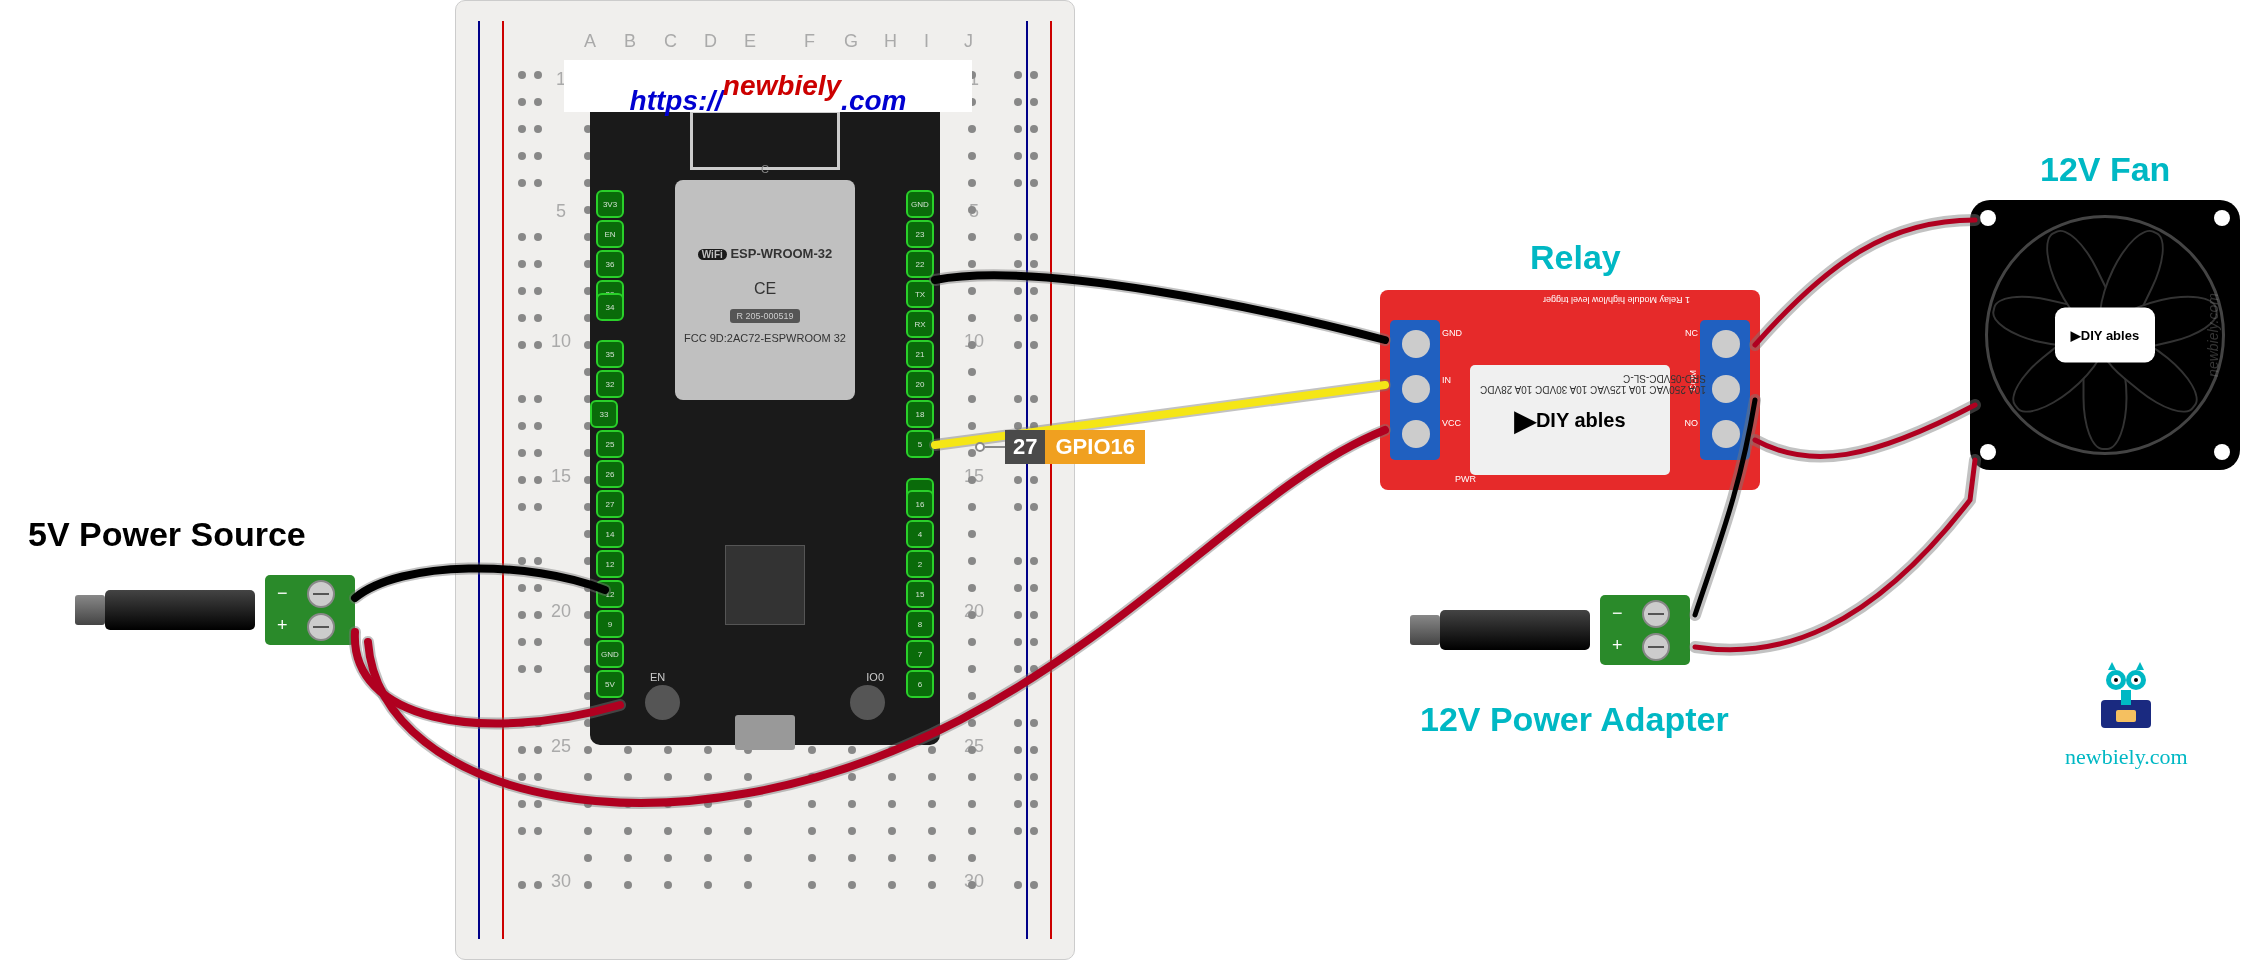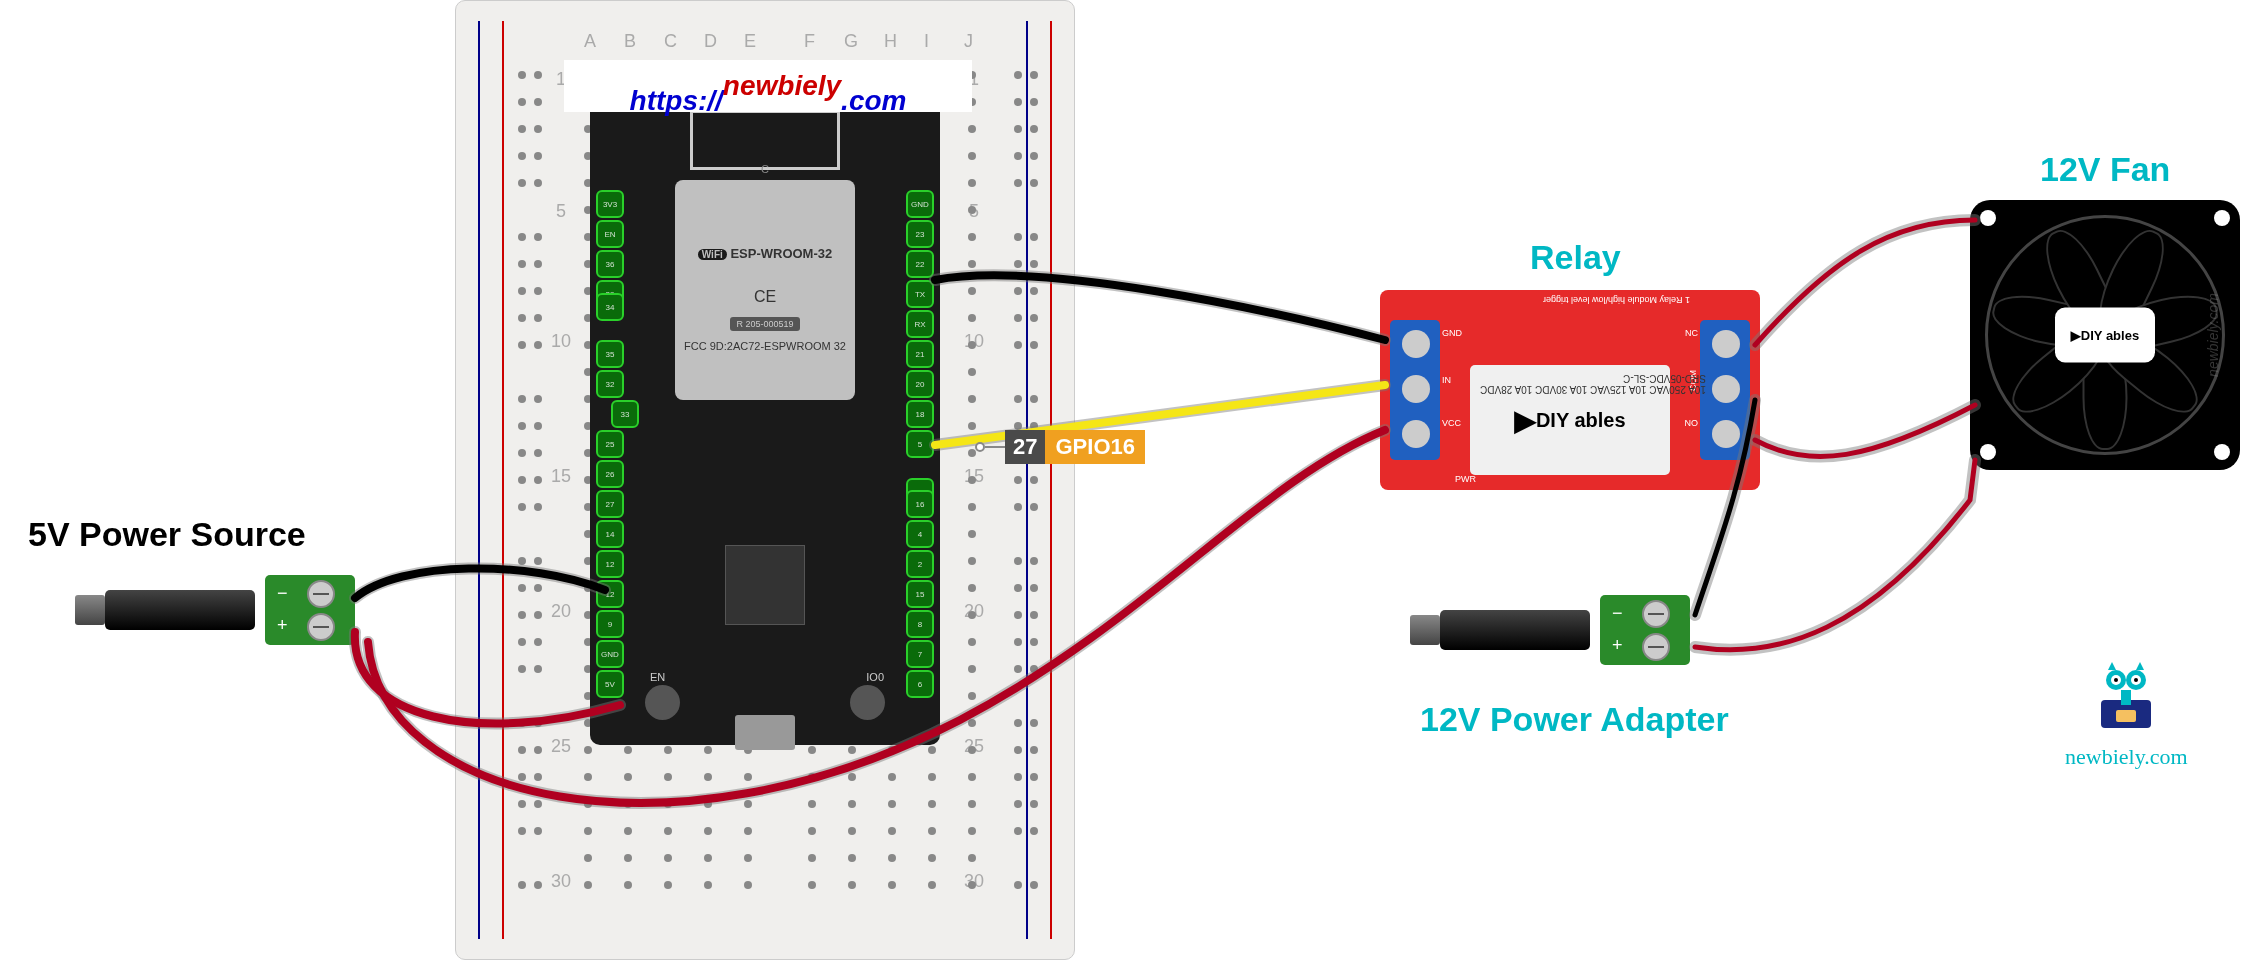--- a/index.html
+++ b/index.html
@@ -872,40 +872,40 @@
   <span class="red">newbiely</span>
   <span class="blue">.com</span>
 </div>
 
 <div class="esp32 component">
   <div class="antenna"></div>
   <div style="position:absolute;left:50%;top:68px;transform:translateX(-50%);color:#888;font-size:11px">C</div>
   <div class="shield"></div>
   <div class="shield-text">
     <div style="font-size:13px;font-weight:bold;margin-top:30px"><span style="background:#1a1a1a;color:#c0c0c0;border-radius:8px;padding:0 4px;font-size:10px">WiFi</span> <span>ESP-WROOM-32</span></div>
-    <div style="margin-top:23px;font-size:16px">CE</div>
+    <div style="margin-top:15px;font-size:16px">CE</div>
     <div style="margin-top:8px;background:#555;color:#ccc;display:inline-block;padding:1px 6px;border-radius:3px;font-size:9px">R 205-000519</div>
     <div style="margin-top:8px">FCC 9D:2AC72-ESPWROOM 32</div>
   </div>
   <div class="chip"></div>
   <div class="usb"></div>
   <div class="button btn-en"></div>
   <div style="position:absolute;left:60px;bottom:62px;color:#ccc;font-size:11px">EN</div>
   <div class="button btn-io0"></div>
   <div style="position:absolute;right:56px;bottom:62px;color:#ccc;font-size:11px">IO0</div>
   <div class="pin-col" style="left:6px"></div>
   <div class="pin-col" style="right:6px"></div>
 <div class="pin-label" style="left: 6px; top: 95px;">3V3</div>
     <div class="pin-label" style="left: 6px; top: 125px;">EN</div>
     <div class="pin-label" style="left: 6px; top: 155px;">36</div>
     <div class="pin-label" style="left: 6px; top: 185px;">39</div>
     <div class="pin-label" style="left: 6px; top: 198px;">34</div>
     <div class="pin-label" style="left: 6px; top: 245px;">35</div>
     <div class="pin-label" style="left: 6px; top: 275px;">32</div>
-    <div class="pin-label" style="left: 21px; top: 305px; border-radius: 6px;">33</div>
+    <div class="pin-label" style="left: 0; top: 305px; border-radius: 6px;">33</div>
     <div class="pin-label" style="left: 6px; top: 335px;">25</div>
     <div class="pin-label" style="left: 6px; top: 365px;">26</div>
     <div class="pin-label" style="left: 6px; top: 395px;">27</div>
     <div class="pin-label" style="left: 6px; top: 425px;">14</div>
     <div class="pin-label" style="left: 6px; top: 455px;">12</div>
     <div class="pin-label" style="left: 6px; top: 485px;">12</div>
     <div class="pin-label" style="left: 6px; top: 515px;">9</div>
     <div class="pin-label" style="left: 6px; top: 545px;">GND</div>
     <div class="pin-label" style="left: 6px; top: 575px;">5V</div>
     <div class="pin-label" style="right: 6px; top: 95px;">GND</div>

